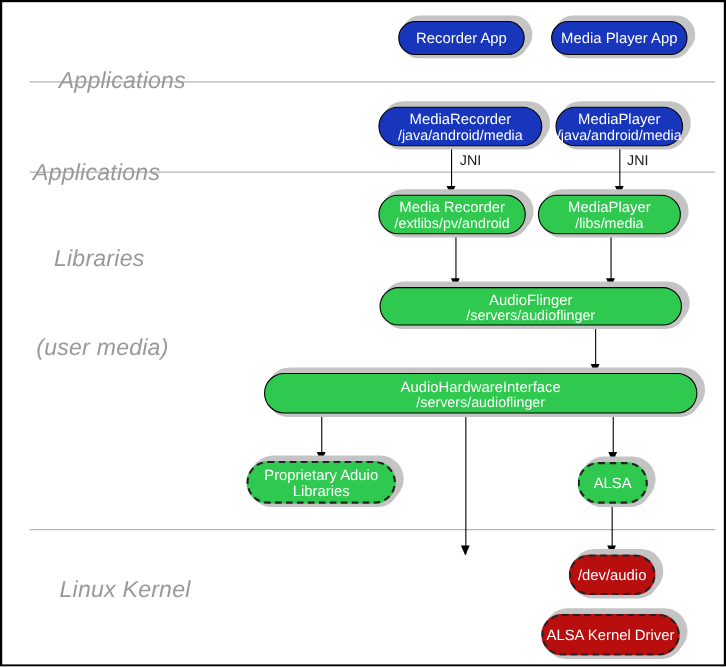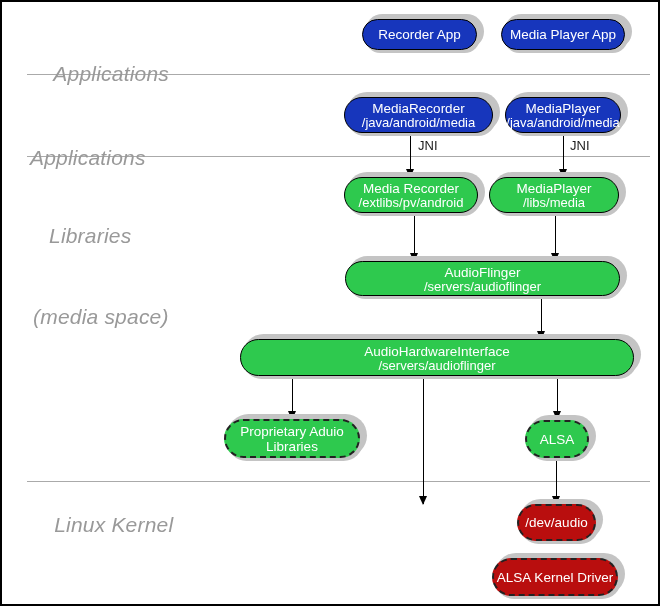--- a/index.html
+++ b/index.html
@@ -53,23 +53,23 @@
   <div class="divider" style="top:479px"></div>
 
   <div class="layer-label" style="left:28px;top:31px">
     <span>Applications</span>
   </div>
   <div class="layer-label" style="left:28px;top:88px">
     <div>Applications</div>
   </div>
   <div class="layer-label" style="left:31px;top:166px">
     <div style="margin-left:16px">Libraries</div>
-    <div>(media space)</div>
+    <div>(user media)</div>
   </div>
-  <div class="layer-label" style="left:28px;top:482px">
+  <div class="layer-label" style="left:28px;top:494px">
     <span>Linux Kernel</span>
   </div>
 
   <div class="connector" style="left:408px;top:131px;height:44px">
       <div class="head"></div>
     </div>
   <div class="connector" style="left:561px;top:131px;height:44px">
       <div class="head"></div>
     </div>
   <div class="connector" style="left:412px;top:211px;height:48px">

